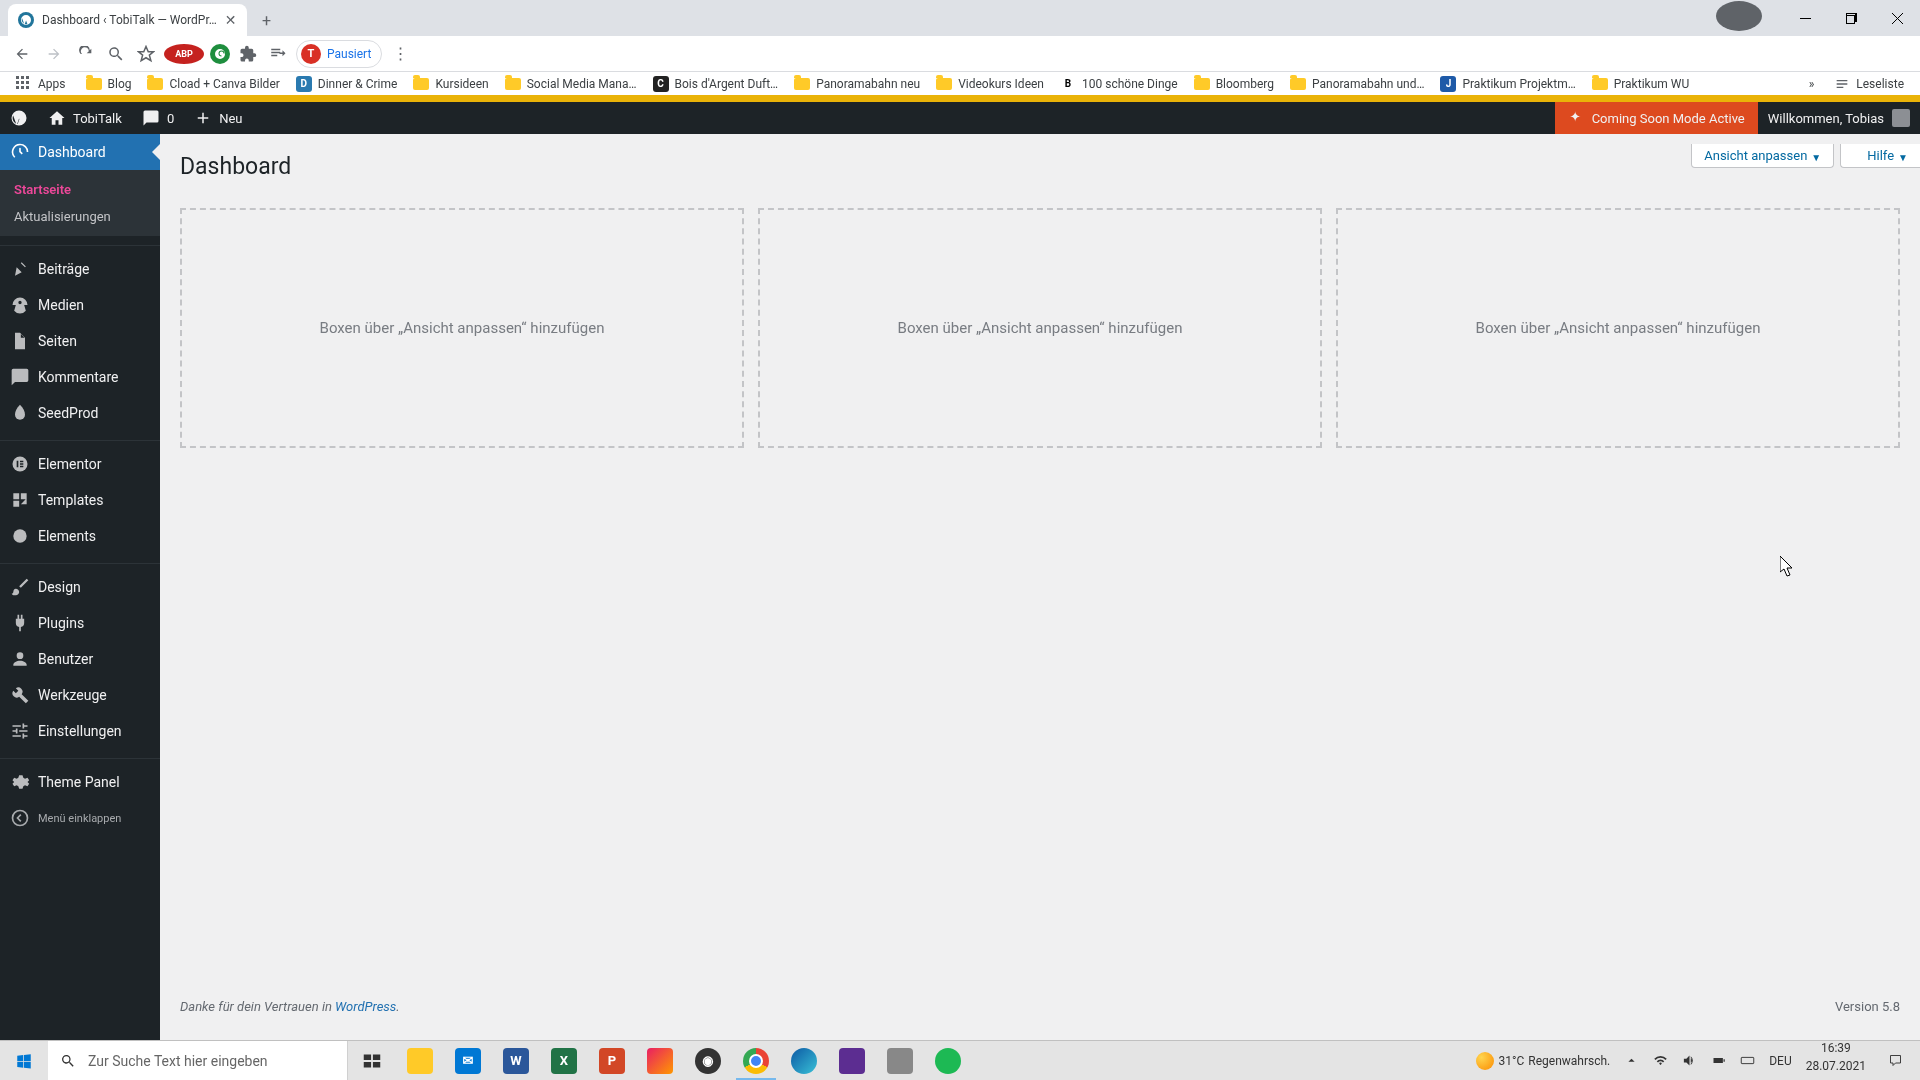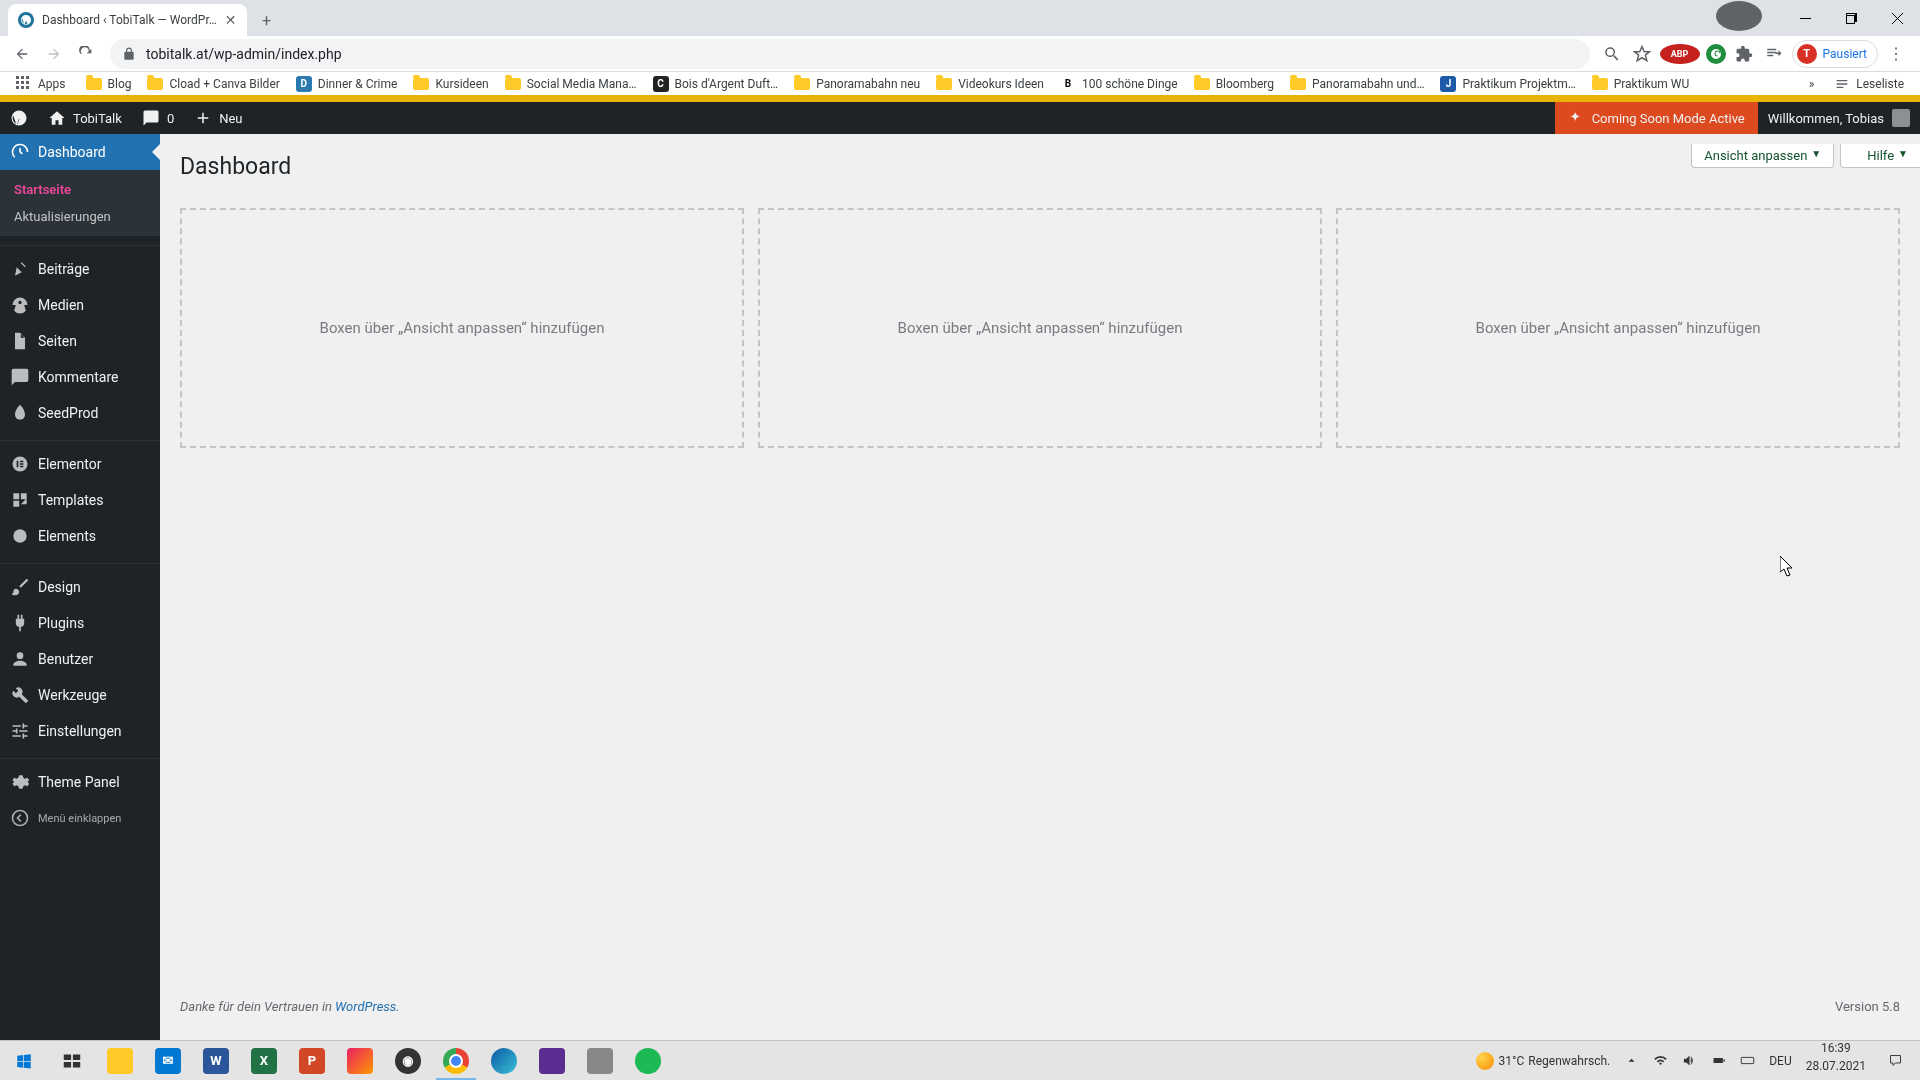--- a/index.html
+++ b/index.html
@@ -66,21 +66,21 @@
 .submenu-item { padding: 6px 12px 6px 14px; font-size: 13px; cursor: pointer; color: #c3c4c7; }
 .submenu-item.current { color: #ec4899; font-weight: 600; }
 .menu-sep { height: 5px; border-bottom: 1px solid #2c3338; margin: 5px 0; }
 .collapse-item { display: flex; align-items: center; gap: 8px; padding: 8px 10px; cursor: pointer; color: #a7aaad; font-size: 11px; }
 .collapse-item svg { width: 20px; height: 20px; fill: currentColor; }
 
 .wp-content { flex: 1; background: #f0f0f1; padding: 0 20px; position: relative; overflow: auto; }
 .wp-content-header { display: flex; align-items: flex-start; padding-top: 10px; }
 .wp-content h1 { font-size: 23px; font-weight: 400; color: #1d2327; padding: 9px 0 4px; }
 .screen-meta { margin-left: auto; display: flex; gap: 6px; margin-right: -20px; }
-.screen-meta-btn { background: #fff; border: 1px solid #c3c4c7; border-top: 0; border-radius: 0 0 4px 4px; padding: 4px 12px; font-size: 13px; color: #14532d; cursor: pointer; display: flex; align-items: flex-start; gap: 4px; }
+.screen-meta-btn { background: #fff; border: 1px solid #c3c4c7; border-top: 0; border-radius: 0 0 4px 4px; padding: 4px 12px; font-size: 13px; color: #0369a1; cursor: pointer; display: flex; align-items: flex-end; gap: 4px; }
 .screen-meta-btn:last-child { border-right: 0; border-radius: 0 0 0 4px; padding-left: 26px; }
 .screen-meta-btn .tri { font-size: 10px; }
 
 .dashboard-widgets { display: flex; gap: 14px; margin-top: 24px; }
 .widget-col { flex: 1; border: 2px dashed #c3c4c7; min-height: 240px; display: flex; align-items: center; justify-content: center; color: #787c82; font-size: 15px; text-align: center; padding: 20px; }
 
 .wp-footer { position: absolute; bottom: 16px; left: 20px; right: 20px; padding: 10px 0; display: flex; justify-content: space-between; font-size: 13px; color: #646970; }
 .wp-footer .thanks { font-style: italic; }
 .wp-footer a { color: #2271b1; text-decoration: none; }
 
@@ -147,26 +147,20 @@
   <div class="nav-btn disabled">
       <svg viewBox="0 0 24 24" fill="currentColor">
         <path d="M4 11h12.2l-5.6-5.6L12 4l8 8-8 8-1.4-1.4L16.2 13H4z"></path>
       </svg>
     </div>
   <div class="nav-btn">
       <svg viewBox="0 0 24 24" fill="currentColor">
         <path d="M17.65 6.35A8 8 0 104 12h2a6 6 0 1110.24-4.24L13 11h7V4l-2.35 2.35z"></path>
       </svg>
     </div>
-  <div class="address-bar-wrap">
-    <svg class="lock" viewBox="0 0 24 24" fill="#5f6368">
-        <path d="M18 8h-1V6a5 5 0 00-10 0v2H6a2 2 0 00-2 2v10a2 2 0 002 2h12a2 2 0 002-2V10a2 2 0 00-2-2zM9 6a3 3 0 016 0v2H9V6z"></path>
-      </svg>
-    <span class="url">tobitalk.at/wp-admin/index.php</span>
-  </div>
   <div class="toolbar-right">
     <div class="toolbar-icon">
         <svg viewBox="0 0 24 24" fill="currentColor">
           <path d="M15.5 14h-.8l-.3-.3a6.5 6.5 0 10-.7.7l.3.3v.8l5 5 1.5-1.5-5-5zm-6 0a4.5 4.5 0 110-9 4.5 4.5 0 010 9z"></path>
         </svg>
       </div>
     <div class="toolbar-icon">
         <svg viewBox="0 0 24 24" fill="none" stroke="currentColor" stroke-width="2">
           <path d="M12 2l3 7h7l-5.5 4.5 2 7.5L12 17l-6.5 4 2-7.5L2 9h7z"></path>
         </svg>
@@ -454,20 +448,26 @@
     </div>
   </div>
 </div>
 
 <div class="taskbar">
   <div class="start-btn">
       <svg viewBox="0 0 24 24">
         <path fill="#0078d4" d="M3 5l8-1v8H3zm9-1l9-1v9h-9zM3 13h8v8l-8-1zm9 0h9v9l-9-1z"></path>
       </svg>
     </div>
+  <div class="search-box">
+    <svg viewBox="0 0 24 24" fill="currentColor">
+        <path d="M15.5 14h-.8l-.3-.3a6.5 6.5 0 10-.7.7l.3.3v.8l5 5 1.5-1.5-5-5zm-6 0a4.5 4.5 0 110-9 4.5 4.5 0 010 9z"></path>
+      </svg>
+    <span>Zur Suche Text hier eingeben</span>
+  </div>
   <div class="task-icons">
     <div class="task-icon">
         <div class="ico" style="background:none;">
           <svg width="22" height="22" viewBox="0 0 24 24" fill="#333">
             <path d="M3 5h8v6H3zm10 0h8v6h-8zM3 13h8v6H3zm10 0h8v6h-8z"></path>
           </svg>
         </div>
       </div>
     <div class="task-icon">
         <div class="ico" style="background:#ffca28;"></div>

